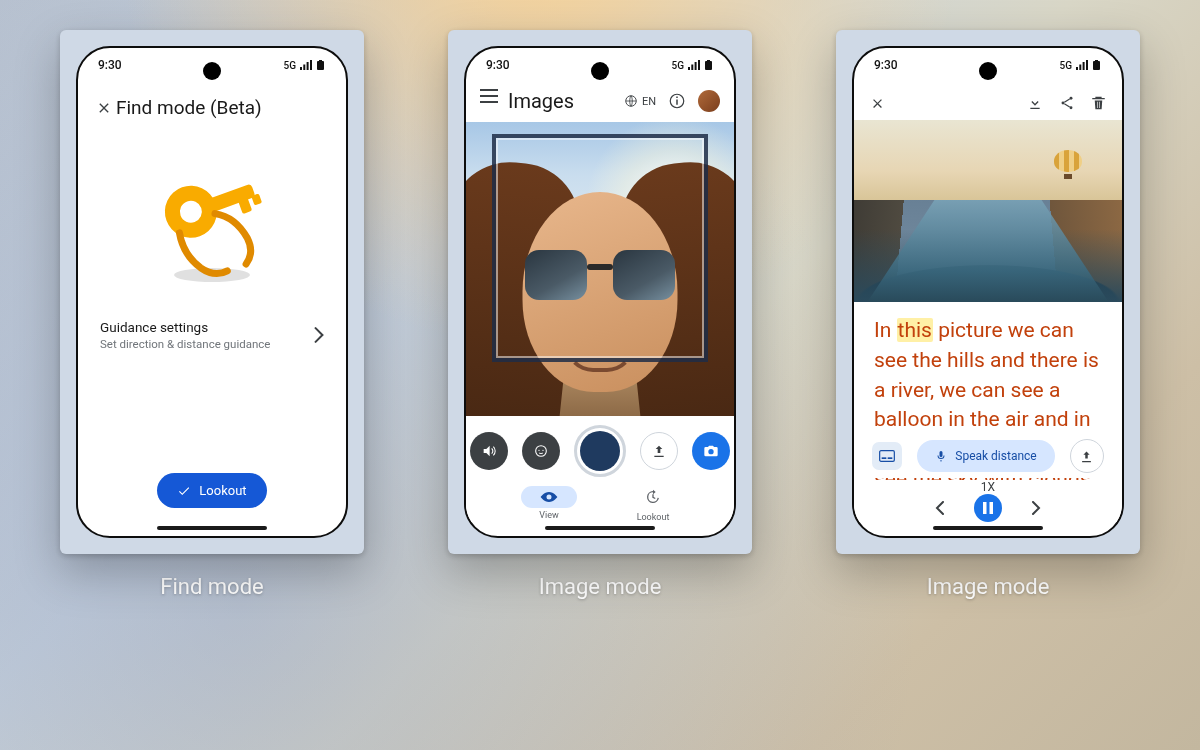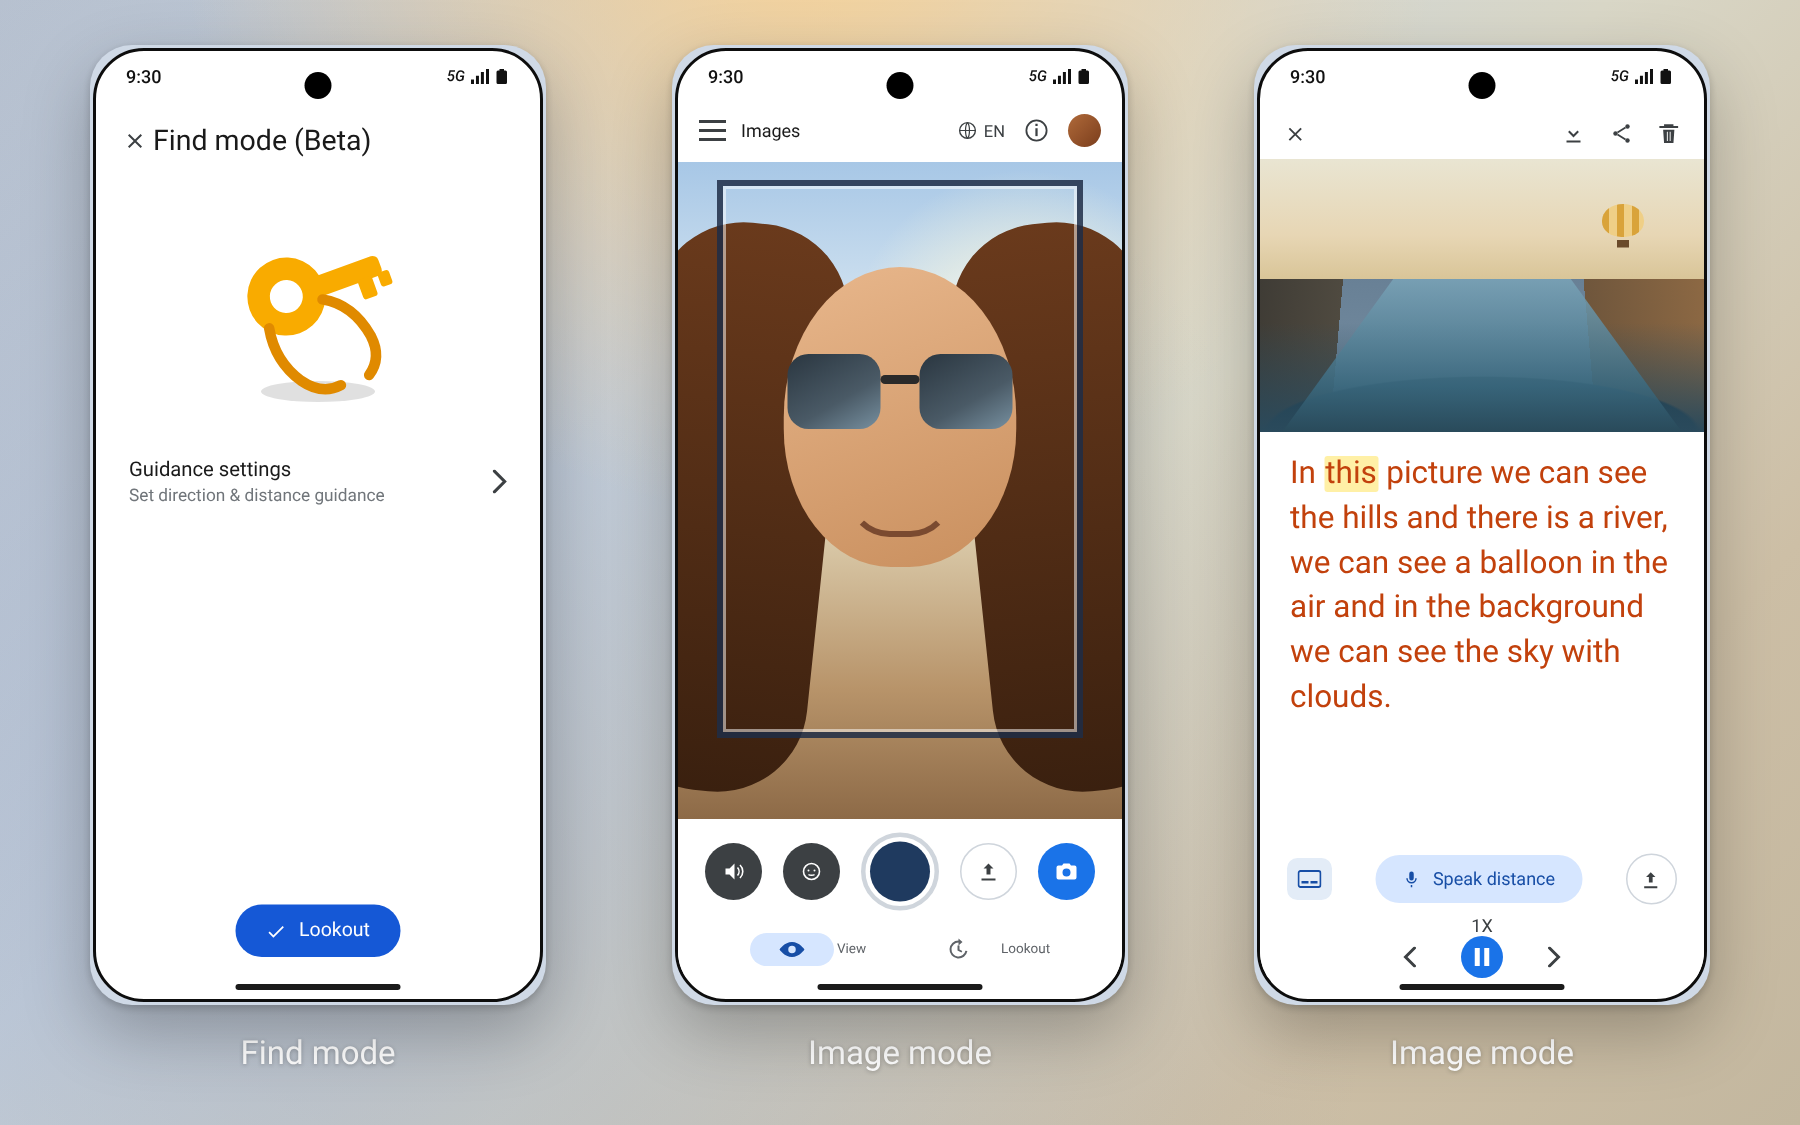--- a/index.html
+++ b/index.html
@@ -13,56 +13,56 @@
   }
   body::before{
     content:"";position:absolute;inset:0;backdrop-filter:blur(0px);
     background:rgba(255,255,255,0);
   }
   .stage { display:flex; justify-content:center; align-items:flex-start; gap:84px; padding-top:30px;}
   .col { display:flex; flex-direction:column; align-items:center; }
   .caption { margin-top:20px; color:#fff; font-size:22px; font-weight:400; text-shadow:0 1px 3px rgba(0,0,0,.25);}
   
   .phone {
-    width:304px; height:640px; border-radius:28px; background:#cfd9e6;
-    padding:2px; box-shadow:0 18px 45px rgba(0,0,0,.25), 0 2px 6px rgba(0,0,0,.2);
+    width:304px; height:524px; border-radius:6px; background:#cfd9e6;
+    padding:16px; box-shadow:0 18px 45px rgba(0,0,0,.25), 0 2px 6px rgba(0,0,0,.2);
     position:relative;
   }
   .phone .screen {
     width:100%; height:100%; border-radius:34px; background:#fff; overflow:hidden;
     position:relative;
     border:2px solid #0d0d0d;
   }
   .camera-hole{
     position:absolute; top:14px; left:50%; transform:translateX(-50%);
     width:18px;height:18px;border-radius:50%;background:#000;z-index:50;
   }
   .statusbar{
     position:absolute;top:0;left:0;right:0;height:34px;
     display:flex;justify-content:space-between;align-items:center;
     padding:0 20px;font-size:12px;font-weight:500;color:#111;z-index:40;
   }
-  .status-right{display:flex;align-items:center;gap:4px;font-size:10px;font-style:italic;}
+  .status-right{display:flex;align-items:center;gap:4px;font-size:10px;}
   .status-right svg{display:block;}
   .home-indicator{position:absolute;bottom:6px;left:50%;transform:translateX(-50%);width:110px;height:4px;border-radius:4px;background:#1a1a1a;z-index:40;}
 
   
   .p1-top{padding:48px 18px 0;display:flex;align-items:center;gap:4px;}
   .p1-top .title{font-size:19px;font-weight:400;color:#1a1a1a;}
   .p1-illus{display:flex;justify-content:center;margin:46px 0 32px;}
   .p1-body{padding:0 22px;font-size:12.5px;line-height:1.45;color:#5f6368;}
   .p1-row{margin-top:30px;padding:2px 22px;display:flex;justify-content:space-between;align-items:center;}
   .p1-row .lbl{font-size:13.5px;color:#1a1a1a;}
   .p1-row .sub{font-size:11.5px;color:#70757a;margin-top:2px;}
   .p1-cta{position:absolute;left:0;right:0;bottom:28px;display:flex;justify-content:center;}
   .pill-btn{background:#1558d6;color:#fff;border-radius:22px;padding:10px 20px;font-size:13px;display:flex;align-items:center;gap:8px;}
 
   
   .p2-topbar{position:absolute;top:36px;left:0;right:0;height:34px;display:flex;align-items:center;justify-content:space-between;padding:0 14px;z-index:30;}
-  .p2-topbar .left{display:flex;align-items:flex-start;gap:10px;color:#1a1a1a;font-size:12px;}
+  .p2-topbar .left{display:flex;align-items:flex-start;gap:10px;color:#1a1a1a;font-size:20px;}
   .p2-topbar .right{display:flex;align-items:center;gap:12px;color:#3c4043;}
   .lang-chip{display:flex;align-items:center;gap:4px;font-size:11px;border:0;}
   .avatar{width:22px;height:22px;border-radius:50%;background:linear-gradient(135deg,#b06a3a,#7a3d1c);}
   .p2-photo{
     position:absolute;top:74px;left:0;right:0;bottom:120px;
     background:
       radial-gradient(circle at 78% 28%, rgba(255,255,255,.95) 0%, rgba(255,250,220,.4) 18%, rgba(255,250,220,0) 30%),
       linear-gradient(180deg,#a7c7e6 0%, #c9ddee 18%, #d9e6f0 36%, #d8c7a6 58%, #b8946a 80%, #8d6a47 100%);
     overflow:hidden;
   }
@@ -82,21 +82,21 @@
   .focus-frame{position:absolute;left:26px;right:26px;top:12px;bottom:54px;border:4px solid rgba(30,45,70,.85);}
   .focus-frame::after{content:"";position:absolute;inset:0;box-shadow:inset 0 0 0 2px rgba(255,255,255,.5);}
   .p2-controls{position:absolute;left:0;right:0;bottom:52px;height:66px;display:flex;align-items:center;justify-content:center;gap:14px;background:#fff;}
   .circ{width:38px;height:38px;border-radius:50%;display:flex;align-items:center;justify-content:center;background:#e9edf2;color:#3c4043;}
   .circ.dark{background:#3c4043;color:#fff;}
   .circ.outline{background:#fff;border:1.5px solid #cfd5dc;}
   .circ.blue{background:#1a73e8;color:#fff;}
   .shutter{width:52px;height:52px;border-radius:50%;border:3px solid #cfd5dc;display:flex;align-items:center;justify-content:center;}
   .shutter-inner{width:40px;height:40px;border-radius:50%;background:#1f3a5f;}
   .p2-tabs{position:absolute;left:0;right:0;bottom:14px;height:38px;display:flex;align-items:center;justify-content:space-around;padding:0 30px;background:#fff;}
-  .tab{display:flex;flex-direction:row;align-items:center;gap:2px;font-size:9px;color:#5f6368;}
+  .tab{display:flex;flex-direction:column;align-items:center;gap:2px;font-size:9px;color:#5f6368;}
   .tab.active .chip{background:#d6e6ff;color:#174ea6;}
   .tab .chip{padding:5px 18px;border-radius:16px;display:flex;align-items:center;justify-content:center;}
 
   
   .p3-top{position:absolute;top:40px;left:0;right:0;height:30px;display:flex;align-items:center;justify-content:space-between;padding:0 16px;color:#3c4043;}
   .p3-top .right{display:flex;align-items:center;gap:16px;}
   .p3-img{position:absolute;top:72px;left:0;right:0;height:182px;
     background:
       linear-gradient(180deg,#e9e5d2 0%, #e7d6b4 28%, #d9c598 44%, rgba(0,0,0,0) 44%),
       linear-gradient(180deg,rgba(0,0,0,0) 60%, #2a4a5c 100%),

